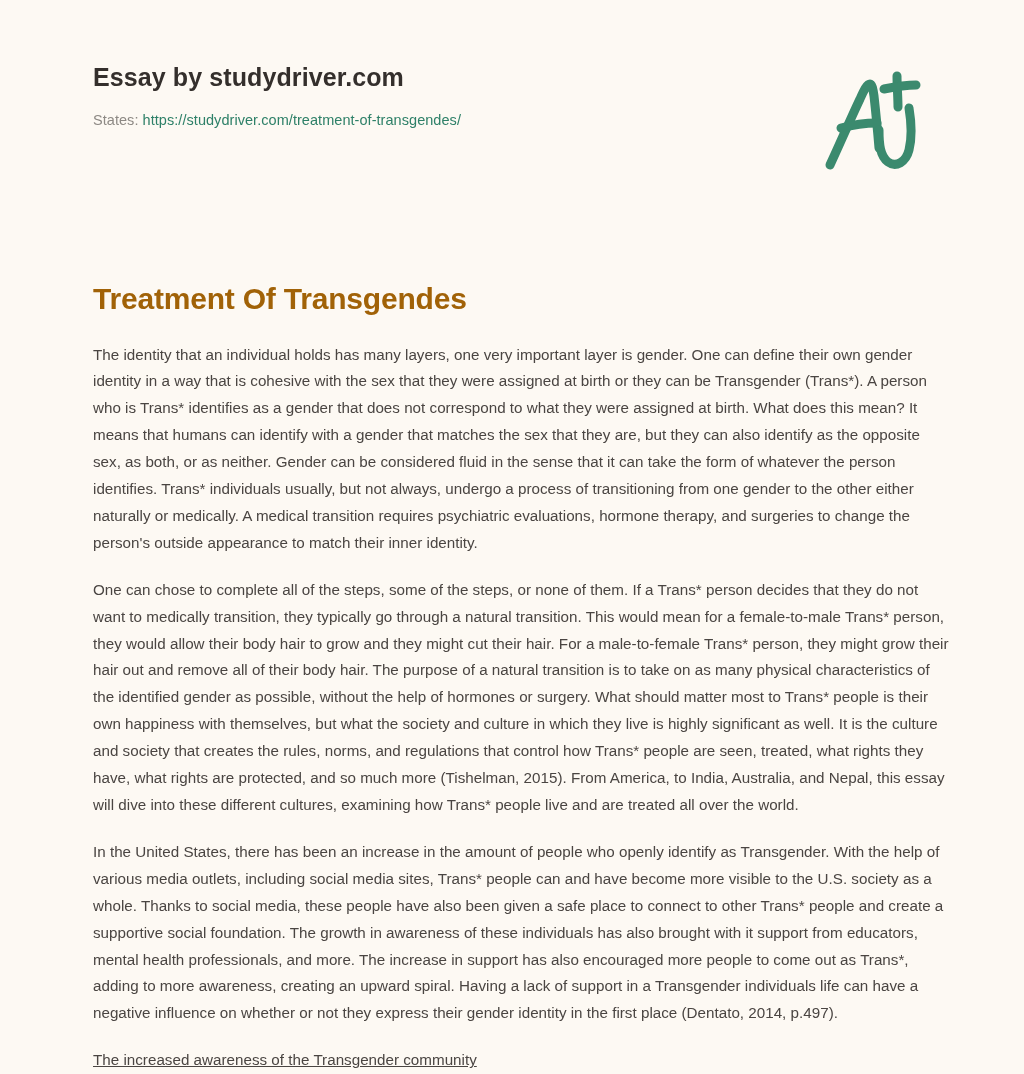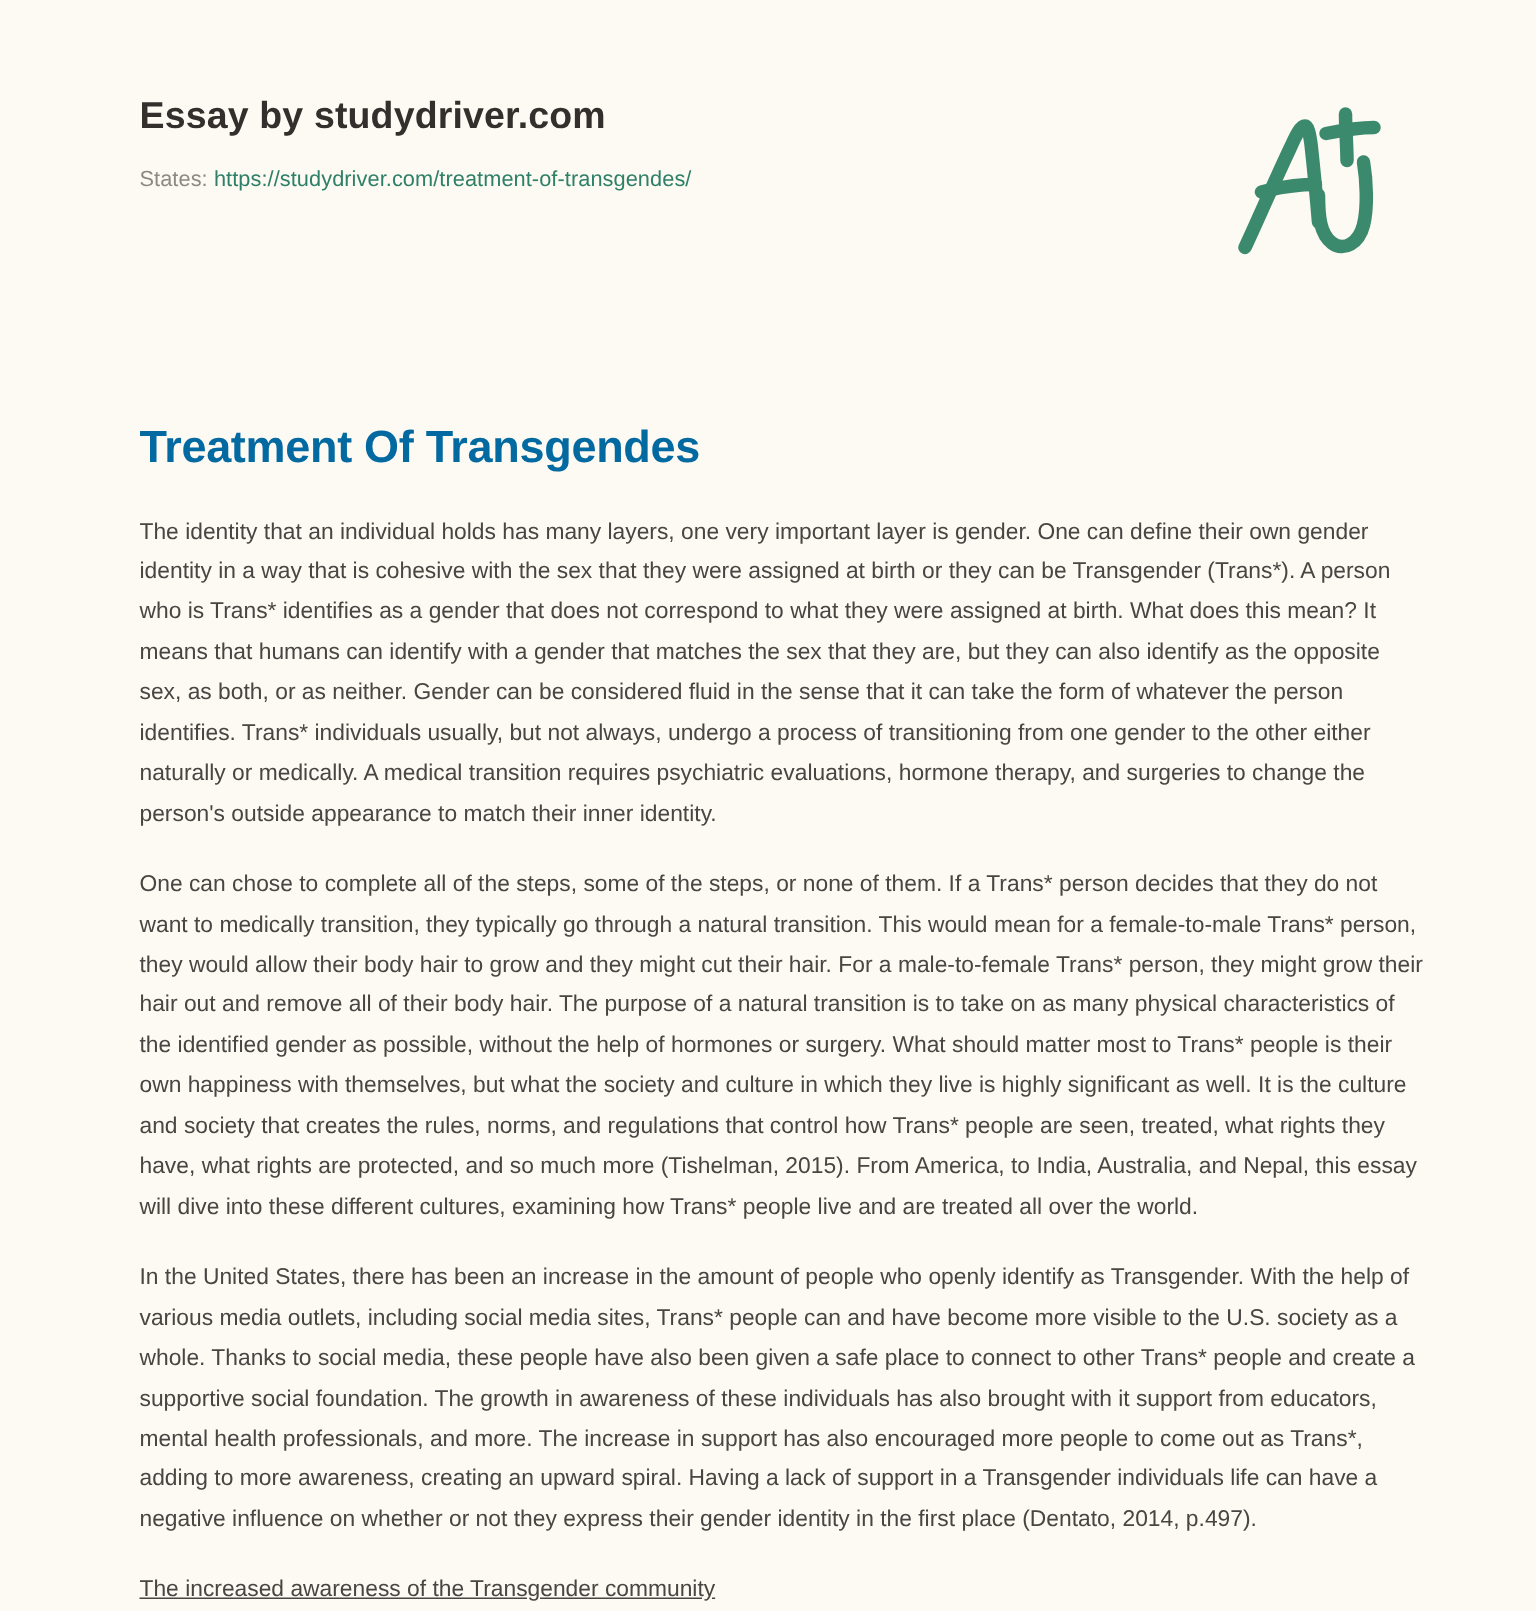--- a/index.html
+++ b/index.html
@@ -78,21 +78,21 @@
     width: 100%;
     height: 100%;
   }
 
   
   .doc-title {
     margin: 0;
     padding: 102px 93px 0 93px;
     font-size: 30px;
     font-weight: bold;
-    color: #0369a1;
+    color: #a16207;
     letter-spacing: -0.2px;
     line-height: 1.25;
   }
 
   
   .body-copy {
     padding: 24px 75px 0 93px;
   }
 
   .body-copy p {

